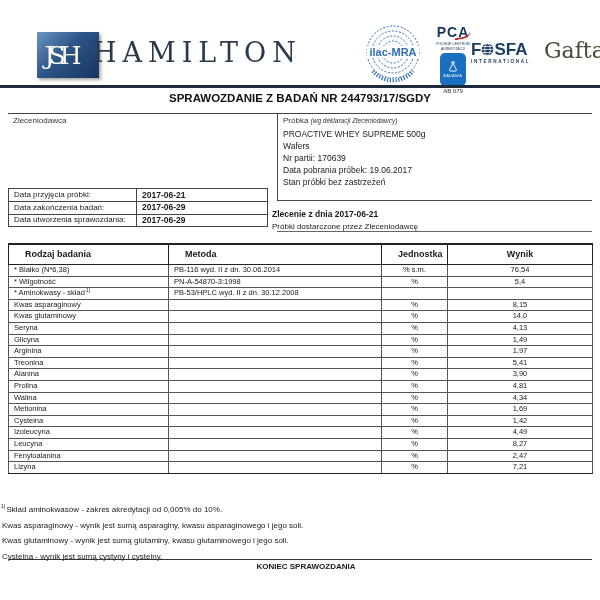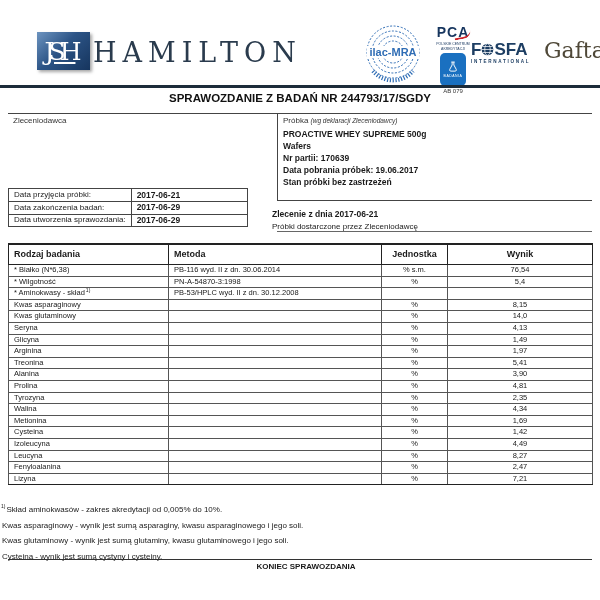--- a/index.html
+++ b/index.html
@@ -1,24 +1,24 @@
 <!DOCTYPE html>
 <html><head>
 <meta charset="utf-8">
 <style>
   html,body{margin:0;padding:0;background:#fff;}
   .page{position:relative;width:600px;height:600px;background:#fff;overflow:hidden;
         font-family:"Liberation Sans",sans-serif;color:#1a1a1a;}
   
-  .jsh-box{position:absolute;left:37px;top:32px;width:46px;height:38px;
+  .jsh-box{position:absolute;left:37px;top:32px;width:46px;height:46px;
            background:linear-gradient(135deg,#6d94c0 0%,#2c5486 45%,#16355e 100%);
            box-shadow:2px 2px 3px rgba(0,0,0,.35);
            display:flex;align-items:center;justify-content:center;
            font-family:"DejaVu Serif",serif;font-size:25px;color:#fff;
-           letter-spacing:-6px;padding-right:7px;text-decoration:underline;}
+           letter-spacing:-6px;padding-right:16px;}
   .wordmark{position:absolute;left:93px;top:37px;font-family:"DejaVu Serif",serif;
             font-size:27px;color:#2a3b4d;letter-spacing:6px;}
   .ilac{position:absolute;left:364px;top:25px;width:58px;height:60px;}
   .pca{position:absolute;left:429px;top:23px;width:48px;text-align:center;}
   .pca-word{font-size:14px;font-weight:bold;color:#16355e;letter-spacing:1px;
             line-height:13px;position:relative;display:inline-block;}
   .pca-red{position:absolute;right:-2px;bottom:0;width:17px;height:6px;
            border-bottom:2.5px solid #cc2229;border-radius:0 0 10px 0;
            transform:rotate(-10deg);}
   .pca-small{font-size:3.5px;line-height:4px;color:#16355e;margin-top:1px;}
@@ -41,33 +41,33 @@
   .line{position:absolute;background:#444;}
   .l-top{left:8px;top:113px;width:584px;height:1px;}
   .l-div{left:277px;top:113px;width:1px;height:87px;}
   .l-sample{left:277px;top:200px;width:315px;height:1px;}
   .l-order{left:277px;top:231px;width:315px;height:1px;background:#666;}
   .client-label{position:absolute;left:13px;top:116px;font-size:8px;color:#333;}
   .sample{position:absolute;left:283px;top:116px;width:302px;}
   .sample-head{font-size:8px;color:#333;}
   .sample-head i{font-size:6.5px;}
   .sample-lines{margin-top:3px;}
-  .sample-line{font-size:8.5px;font-weight:bold;line-height:12px;}
+  .sample-line{font-size:8.5px;font-weight:normal;line-height:12px;}
   .order{position:absolute;left:272px;top:209px;width:302px;}
   .order-l1{font-size:8.5px;font-weight:bold;}
   .order-l2{font-size:8px;margin-top:3px;}
-  table.dates{position:absolute;left:8px;top:188px;width:240px;border-collapse:collapse;}
+  table.dates{position:absolute;left:8px;top:188px;width:260px;border-collapse:collapse;}
   table.dates td{border:1px solid #444;height:11.8px;padding:0 5px;font-size:8px;
                  line-height:1;white-space:nowrap;}
   table.dates td.dv{font-size:8.5px;font-weight:bold;width:120px;}
   
   table.results{position:absolute;left:8px;top:243px;width:584px;
                 border-collapse:collapse;table-layout:fixed;}
   table.results th{border:1.5px solid #222;border-top-width:2px;height:19px;
-                   font-size:9px;padding:0 5px;text-align:left;line-height:1;}
+                   font-size:9px;padding:0 16px;text-align:left;line-height:1;}
   table.results th.tc{text-align:center;}
   table.results td{border:1px solid #555;height:10.6px;line-height:10.6px;
                    font-size:7.5px;padding:0 5px;white-space:nowrap;overflow:hidden;}
   table.results tbody tr:last-child td{border-bottom:1.5px solid #222;}
   .c-unit,.c-result{text-align:center;}
   td.indent{padding-left:30px;}
   sup.supn{font-size:5px;line-height:0;margin-left:1px;}
   
   .footnotes{position:absolute;left:1px;top:500px;width:592px;}
   .footnote{font-size:8px;line-height:13px;white-space:nowrap;}
@@ -294,28 +294,20 @@
 
   <tr>
     <td class="c-name indent">
       <span>Prolina</span><sup class="supn"></sup>
     </td>
     <td class="c-method"></td>
     <td class="c-unit">%</td>
     <td class="c-result">4,81</td>
   </tr>
 
-  <tr>
-    <td class="c-name indent">
-      <span>Tyrozyna</span><sup class="supn"></sup>
-    </td>
-    <td class="c-method"></td>
-    <td class="c-unit">%</td>
-    <td class="c-result">2,35</td>
-  </tr>
 
   <tr>
     <td class="c-name indent">
       <span>Walina</span><sup class="supn"></sup>
     </td>
     <td class="c-method"></td>
     <td class="c-unit">%</td>
     <td class="c-result">4,34</td>
   </tr>
 

